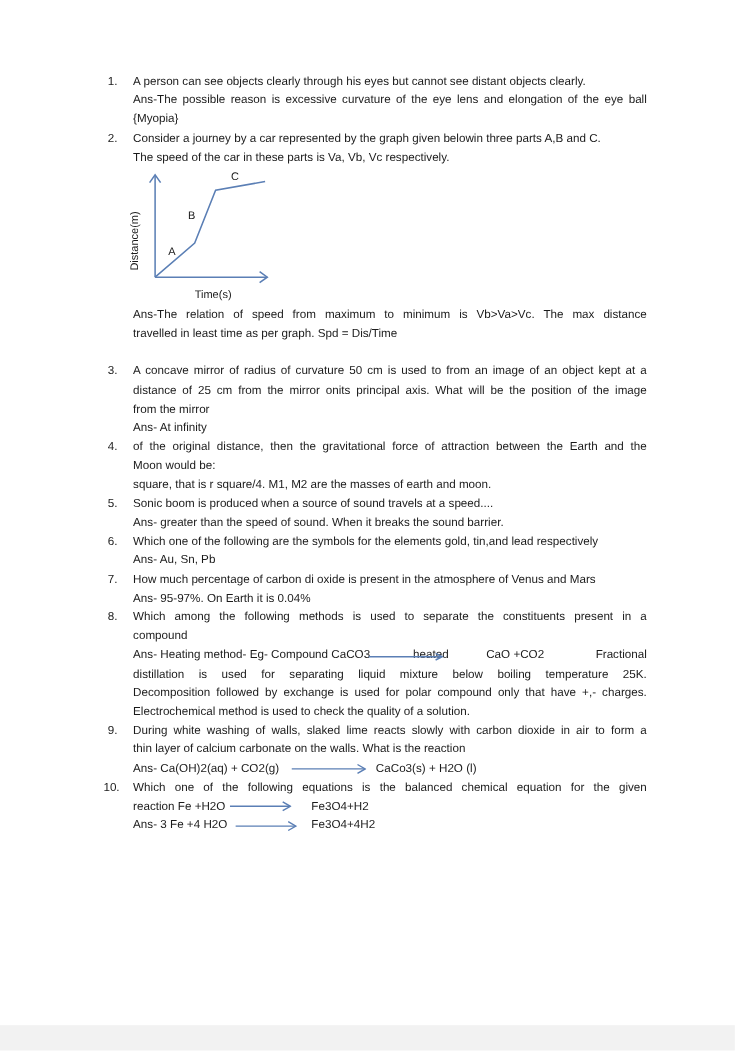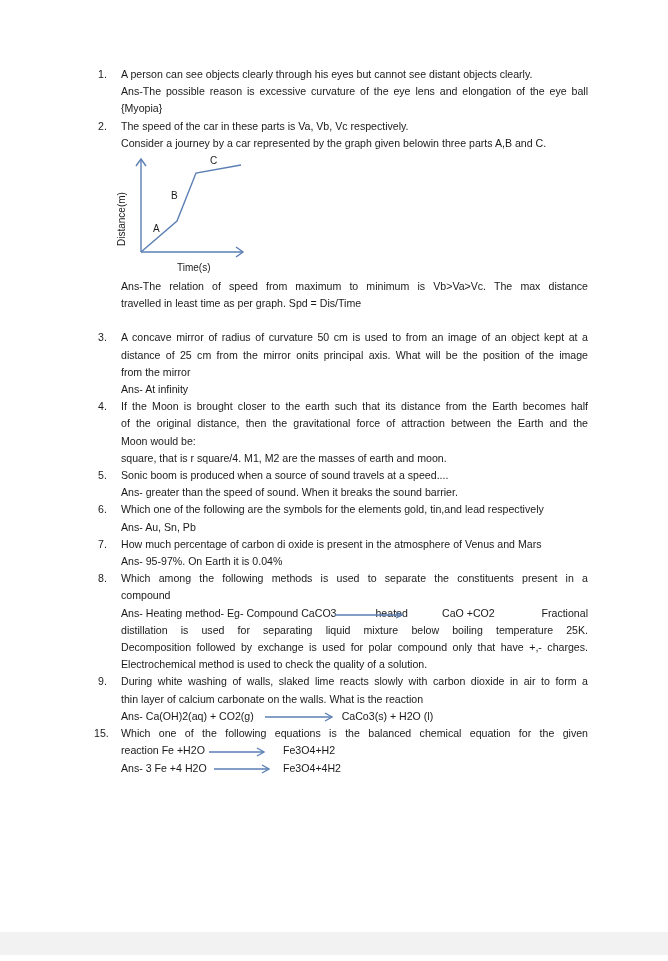--- a/index.html
+++ b/index.html
@@ -31,22 +31,22 @@
 
     <div class="q">
       <span class="num">1.</span>
       <span class="line">A person can see objects clearly through his eyes but cannot see distant objects clearly.</span>
       <span class="jline">Ans-The possible reason is excessive curvature of the eye lens and elongation of the eye ball</span>
       <span class="line">{Myopia}</span>
     </div>
 
     <div class="q">
       <span class="num">2.</span>
+      <span class="line">Consider a journey by a car represented by the graph given belowin three parts A,B and C.</span>
       <span class="line">The speed of the car in these parts is Va, Vb, Vc respectively.</span>
-      <span class="line">Consider a journey by a car represented by the graph given belowin three parts A,B and C.</span>
       <div class="graph">
         <svg width="170" height="126" viewBox="0 0 170 126">
 
           <g stroke="#5b7fb5" stroke-width="1.4" fill="none">
             <line x1="30" y1="100" x2="30" y2="8"></line>
             <polyline points="25,14 30,7 35,14"></polyline>
             <line x1="30" y1="100" x2="132" y2="100"></line>
             <polyline points="125,95 132,100 125,105"></polyline>
             <polyline points="30,100 66,69 85,21 130,13"></polyline>
           </g>
@@ -68,21 +68,20 @@
     <div class="q">
       <span class="num">3.</span>
       <span class="jline">A concave mirror of radius of curvature 50 cm is used to from an image of an object kept at a</span>
       <span class="jline">distance of 25 cm from the mirror onits principal axis. What will be the position of the image</span>
       <span class="line">from the mirror</span>
       <span class="line">Ans- At infinity</span>
     </div>
 
     <div class="q">
       <span class="num">4.</span>
-      <span class="jline">If the Moon is brought closer to the earth such that its distance from the Earth becomes half</span>
       <span class="jline">of the original distance, then the gravitational force of attraction between the Earth and the</span>
       <span class="line">Moon would be:</span>
       <span class="line">square, that is r square/4. M1, M2 are the masses of earth and moon.</span>
     </div>
 
     <div class="q">
       <span class="num">5.</span>
       <span class="line">Sonic boom is produced when a source of sound travels at a speed....</span>
       <span class="line">Ans-  greater than the speed of sound.  When it breaks the sound barrier.</span>
     </div>
@@ -128,21 +127,21 @@
         <span>Ans- Ca(OH)2(aq) + CO2(g)</span>
         <svg class="arrow" width="68" height="10" viewBox="0 0 68 10" style="margin-left:8px;">
           <line x1="0" y1="5" x2="66" y2="5" stroke="#5b7fb5" stroke-width="1.3"></line>
           <polyline points="60,1 67,5 60,9" fill="none" stroke="#5b7fb5" stroke-width="1.3"></polyline>
         </svg>
         <span style="margin-left:6px;">CaCo3(s) + H2O (l)</span>
       </span>
     </div>
 
     <div class="q">
-      <span class="num two">15.</span>
+      <span class="num two">10.</span>
       <span class="jline">Which one of the following equations is the balanced chemical equation for the given</span>
       <span class="line" style="position:relative;">
         <span>reaction Fe +H2O</span>
         <svg class="arrow" width="56" height="10" viewBox="0 0 56 10" style="margin-left:1px;">
           <line x1="0" y1="5" x2="54" y2="5" stroke="#5b7fb5" stroke-width="1.3"></line>
           <polyline points="48,1 55,5 48,9" fill="none" stroke="#5b7fb5" stroke-width="1.3"></polyline>
         </svg>
         <span style="position:absolute; left:162px; top:0;">Fe3O4+H2</span>
       </span>
       <span class="line" style="position:relative;">

